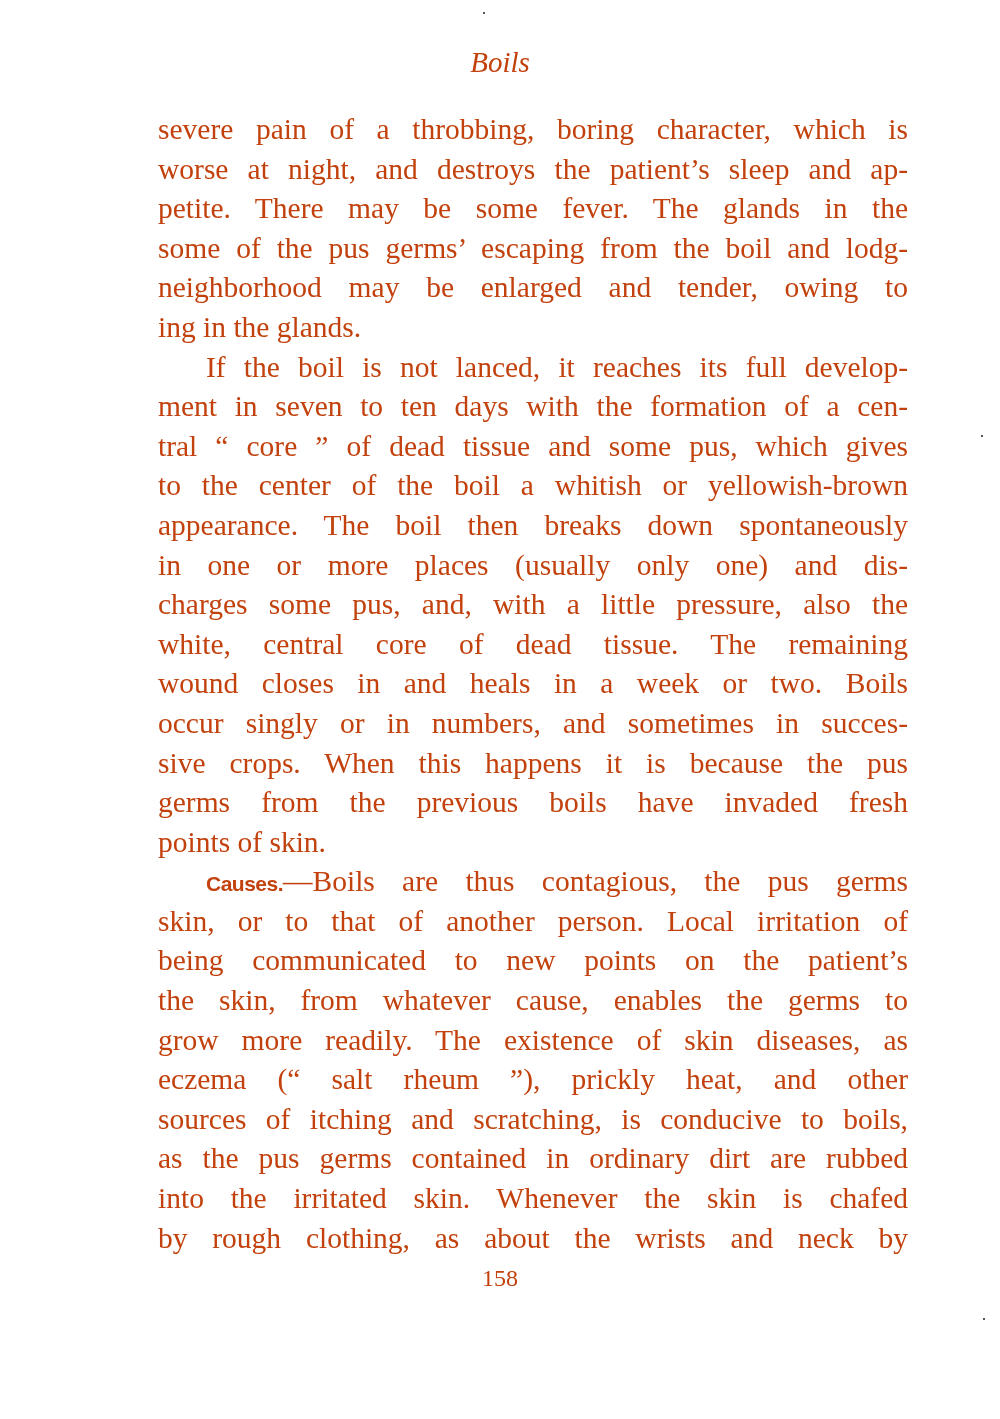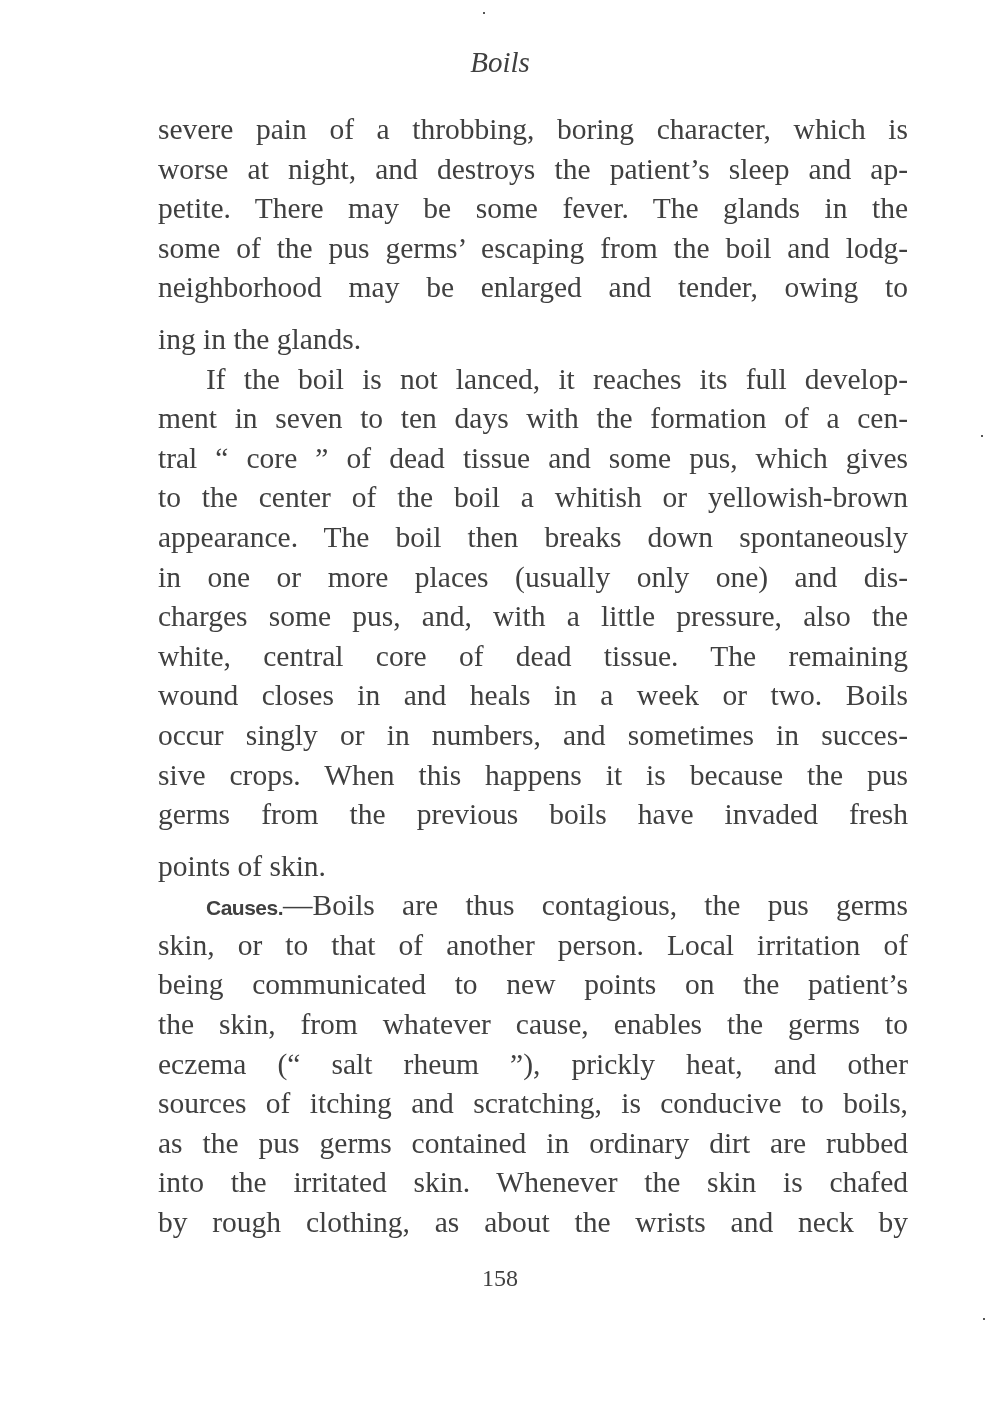--- a/index.html
+++ b/index.html
@@ -1,34 +1,34 @@
 <!DOCTYPE html>
 <html><head>
 <meta charset="utf-8">
 <style>
   html, body { margin: 0; padding: 0; background: #ffffff; }
   body { width: 1000px; height: 1419px; position: relative; overflow: hidden; }
   .page {
     position: absolute; left: 0; top: 0; width: 792px; height: 1419px;
-    background: #ffffff; color: #404040;
+    background: #ffffff; color: #c2410c;
     font-family: "Liberation Serif", "DejaVu Serif", serif;
   }
   .running-head {
     position: absolute; left: 0; width: 1000px; top: 42px;
     text-align: center; font-style: italic; font-size: 29px; line-height: 40px;
   }
   .body-text {
     position: absolute; left: 158px; width: 750px; top: 110px;
     font-size: 29.5px; line-height: 39.6px;
   }
   .line {
     display: block; height: 39.6px; white-space: nowrap;
     text-align: justify; text-align-last: justify;
   }
-  .line.last { text-align-last: left; margin-top: 12px; }
+  .line.last { text-align-last: left; }
   .line.indent { padding-left: 48px; }
   .run-in { font-weight: bold; font-family: "Liberation Sans", "DejaVu Sans", sans-serif; font-size: 21px; letter-spacing: -0.5px; }
   .folio {
     position: absolute; left: 0; width: 1000px; top: 1258px;
     text-align: center; font-size: 24px; line-height: 40px;
   }
   .speck { position: absolute; width: 2px; height: 2px; background: #555; }
 </style>
 </head>
 <body>
@@ -61,20 +61,21 @@
       <span class="line">sive crops.  When this happens it is because the pus</span>
       <span class="line">germs from the previous boils have invaded fresh</span>
       <span class="line last">points of skin.</span>
     </div>
 
     <div>
       <span class="line indent"><span class="run-in">Causes.</span><span>—Boils are thus contagious, the pus germs</span></span>
       <span class="line">skin, or to that of another person.  Local irritation of</span>
       <span class="line">being communicated to new points on the patient’s</span>
       <span class="line">the skin, from whatever cause, enables the germs to</span>
+      <span class="line">grow more readily.  The existence of skin diseases, as</span>
       <span class="line">eczema (“ salt rheum ”), prickly heat, and other</span>
       <span class="line">sources of itching and scratching, is conducive to boils,</span>
       <span class="line">as the pus germs contained in ordinary dirt are rubbed</span>
       <span class="line">into the irritated skin.  Whenever the skin is chafed</span>
       <span class="line">by rough clothing, as about the wrists and neck by</span>
     </div>
   </div>
 
   <div class="folio">158</div>
 

